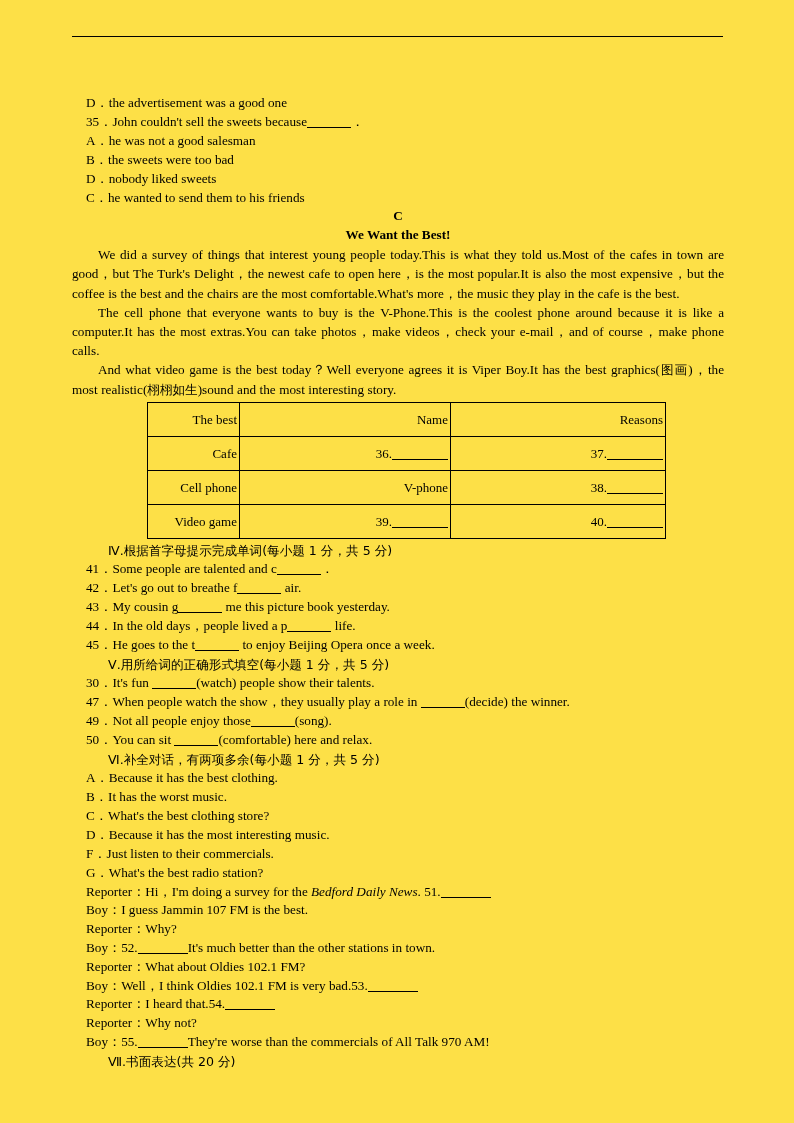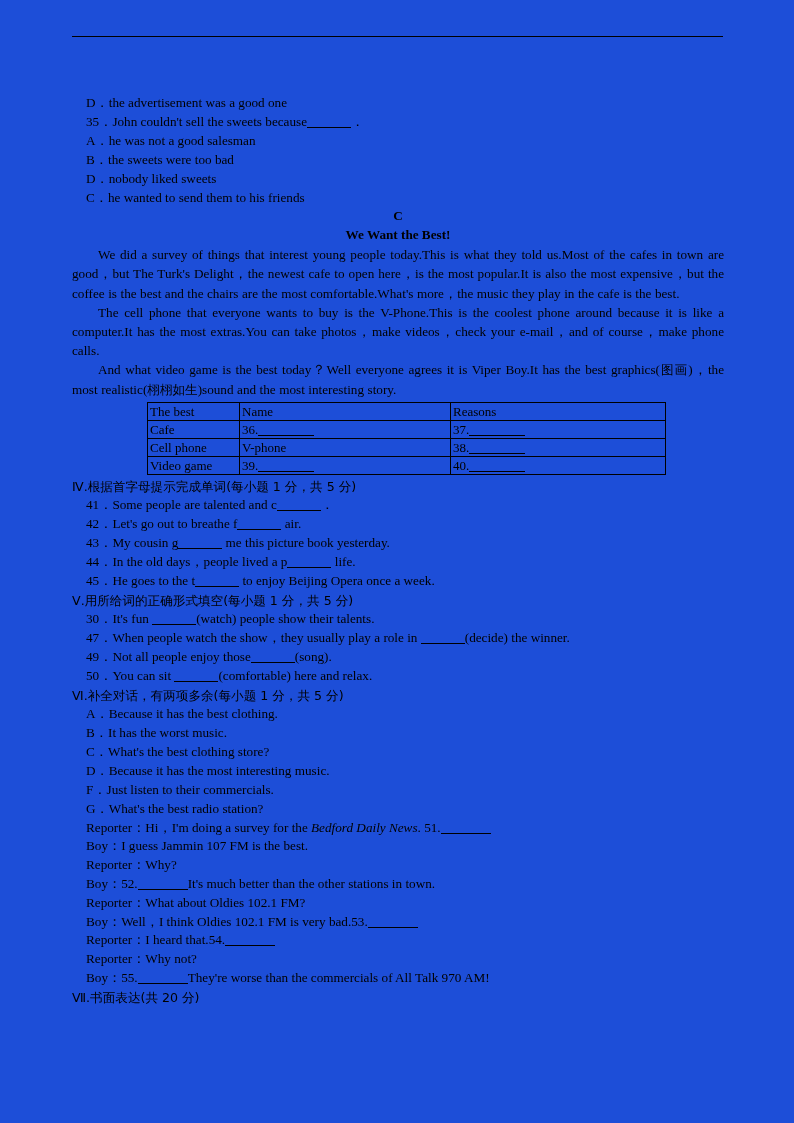--- a/index.html
+++ b/index.html
@@ -9,21 +9,21 @@
   }
   body {
     font-family: "Liberation Serif", "DejaVu Serif", serif;
     color: #000000;
   }
   #page {
     position: relative;
     width: 794px;
     height: 1123px;
     margin: 0 auto;
-    background: #1d4ed8;
+    background: #fde047;
     overflow: hidden;
   }
   .header-rule {
     position: absolute;
     left: 72px;
     top: 36px;
     width: 651px;
     height: 0;
     border-top: 1.6px solid #000;
   }
@@ -62,34 +62,35 @@
   .b-mid   { width: 44px; }
   .b-long  { width: 50px; }
   .cn {
     font-family: "DejaVu Sans", "Liberation Sans", sans-serif;
     font-size: 12.6px;
   }
   .sect-head {
     font-size: 13.2px;
     line-height: 19.4px;
     white-space: nowrap;
+    margin-left: 36px;
   }
   table.survey {
     border-collapse: collapse;
     margin: 3px 0 2px 75px;
     width: 503px;
     table-layout: fixed;
   }
   table.survey td {
     border: 1.3px solid #000;
     font-size: 13px;
     line-height: 17px;
     height: 16px;
-    text-align: left;
-    padding: 0px 2px;
+    text-align: right;
+    padding: 8px 2px;
   }
   .c1 { width: 87px; }
   .c2 { width: 206px; }
   .c3 { width: 210px; }
   .cellblank {
     display: inline-block;
     border-bottom: 1.2px solid #000;
     width: 56px;
     vertical-align: -2px;
   }

